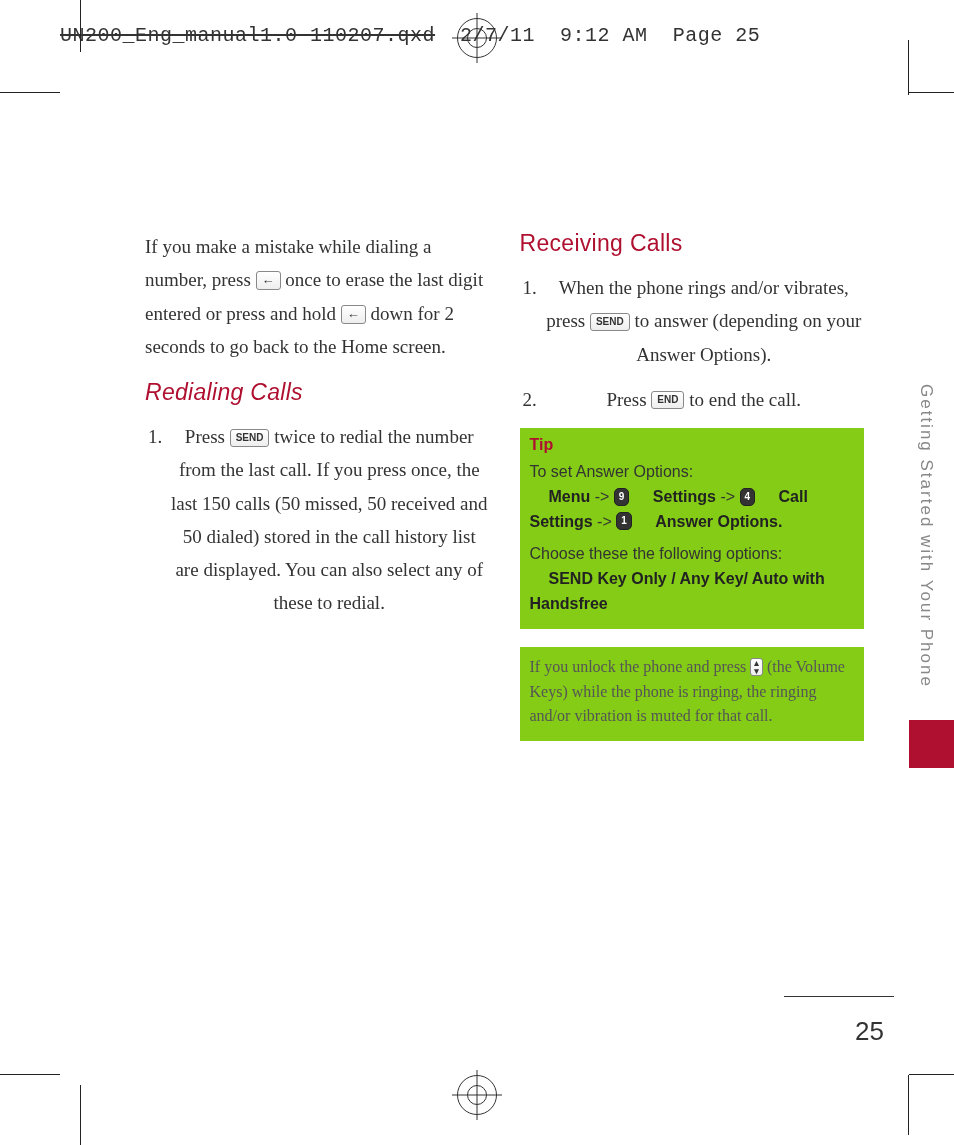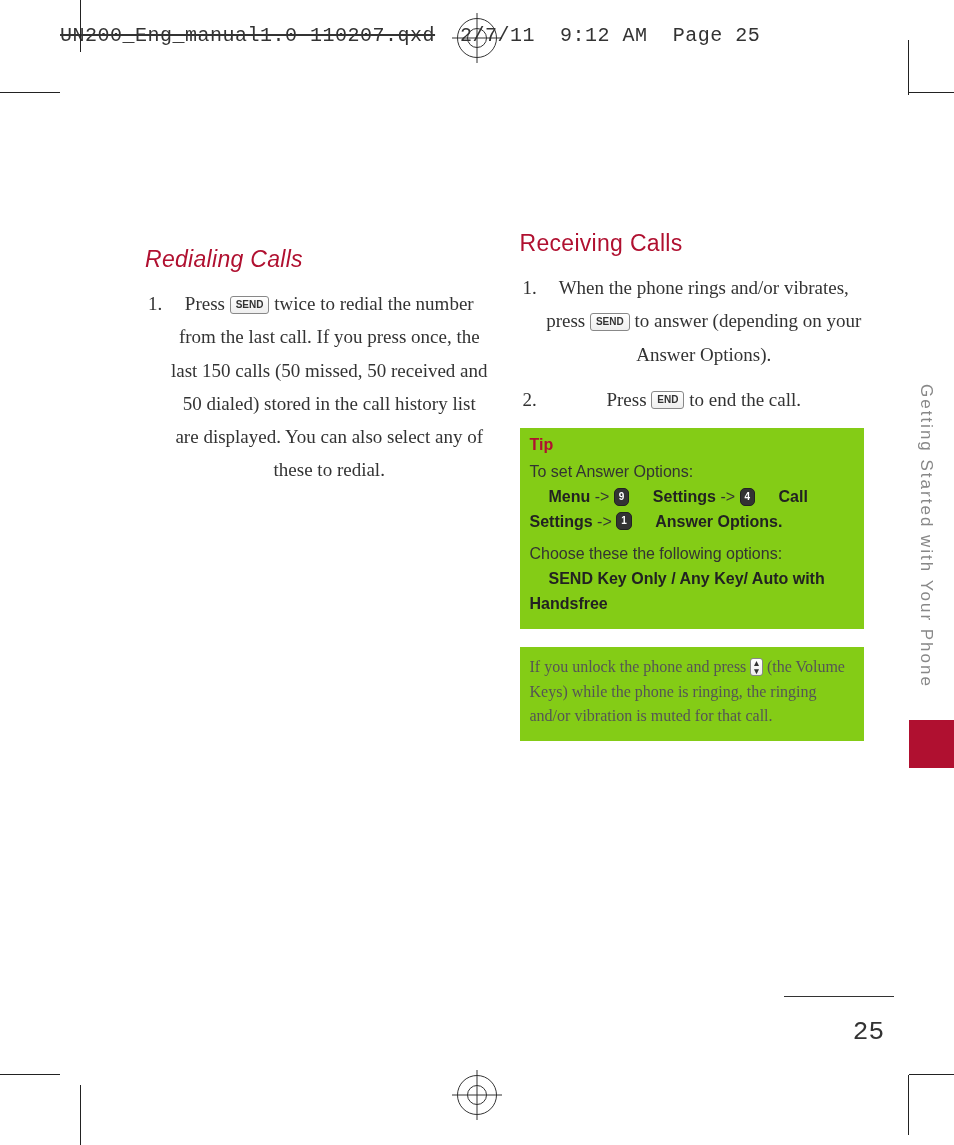--- a/index.html
+++ b/index.html
@@ -150,21 +150,21 @@
   }
   .sidetab .redtab {
     position:absolute;
     right:0; top:340px;
     width:45px; height:48px;
     background:#b01030;
   }
   .page-number {
     position:absolute;
     bottom:98px; right:70px;
-    font-family: Liberation Mono, monospace;
+    font-family: Liberation Sans, sans-serif;
     font-size:26px;
     color:#333;
     font-weight:300;
   }
   .pn-rule {
     position:absolute;
     bottom:148px; right:60px;
     width:110px; height:1px;
     background:#333;
   }
@@ -193,20 +193,27 @@
   </div>
 
 <div class="sidetab">
   <div class="label">Getting Started with Your Phone</div>
   <div class="redtab"></div>
 </div>
 
 <div class="page-content">
 
   <div class="col">
+    <p>
+      <span>If you make a mistake while dialing a number, press </span>
+      <span class="icon-key arrow"></span>
+      <span> once to erase the last digit entered or press and hold </span>
+      <span class="icon-key arrow"></span>
+      <span> down for 2 seconds to go back to the Home screen.</span>
+    </p>
 
     <h2 class="section" style="margin-top:16px;font-style:italic;">Redialing Calls</h2>
     <ol>
       <li>
         <span>Press </span>
         <span class="icon-key">SEND</span>
         <span> twice to redial the number from the last call. If you press once, the last 150 calls (50 missed, 50 received and 50 dialed) stored in the call history list are displayed. You can also select any of these to redial.</span>
       </li>
     </ol>
   </div>

